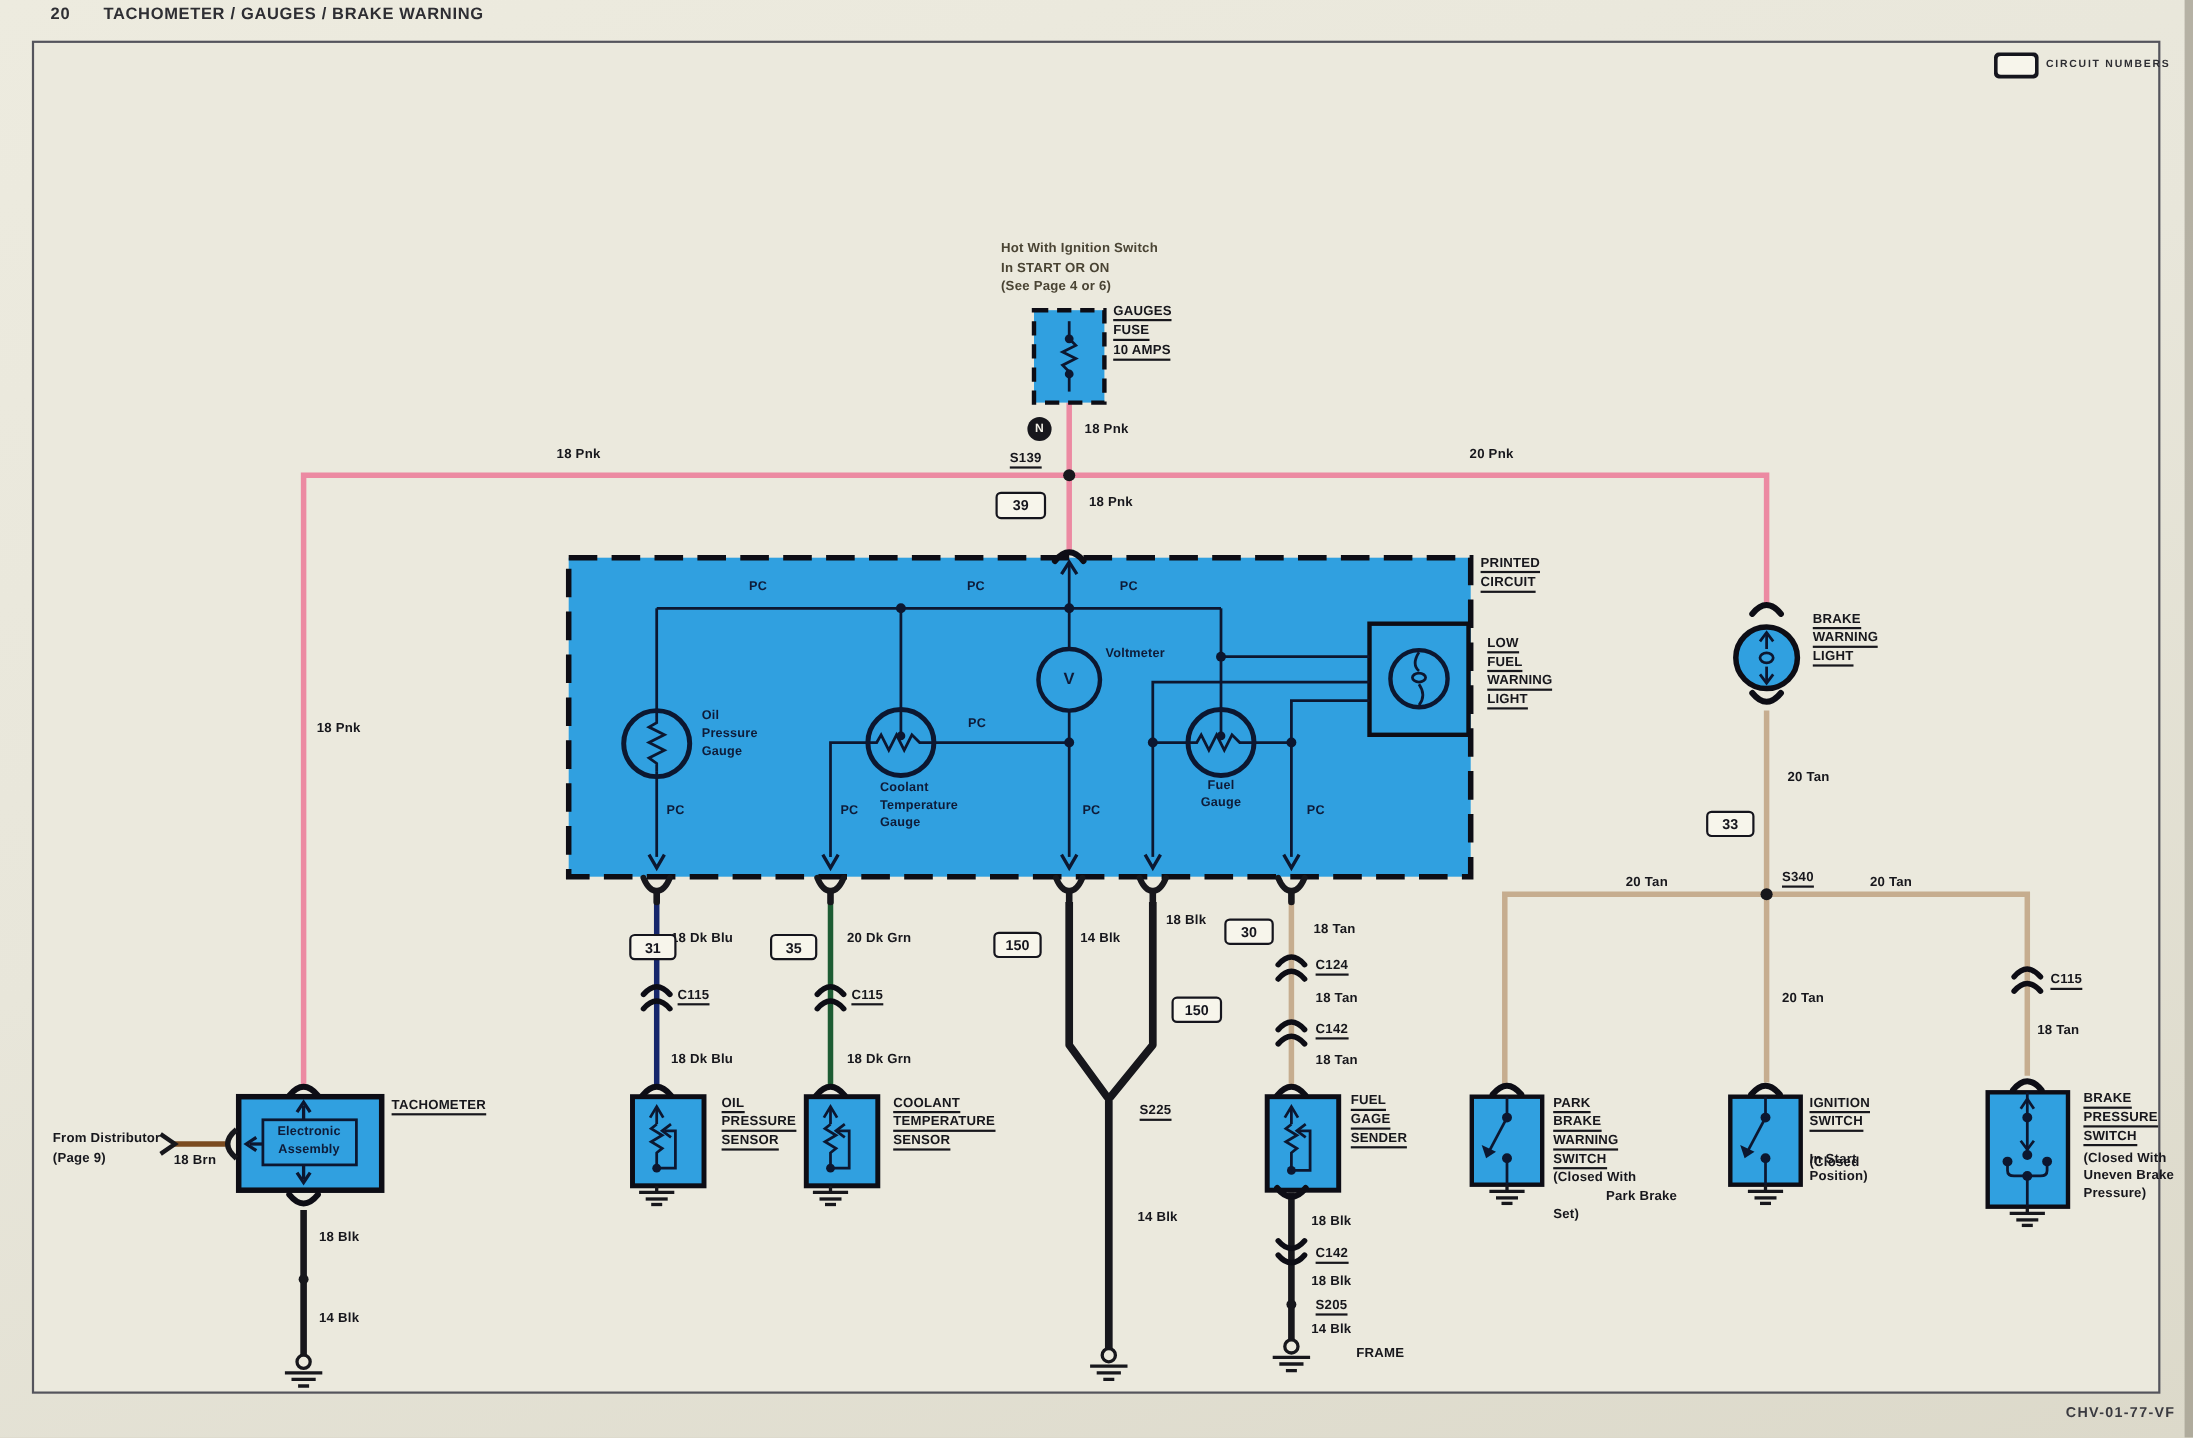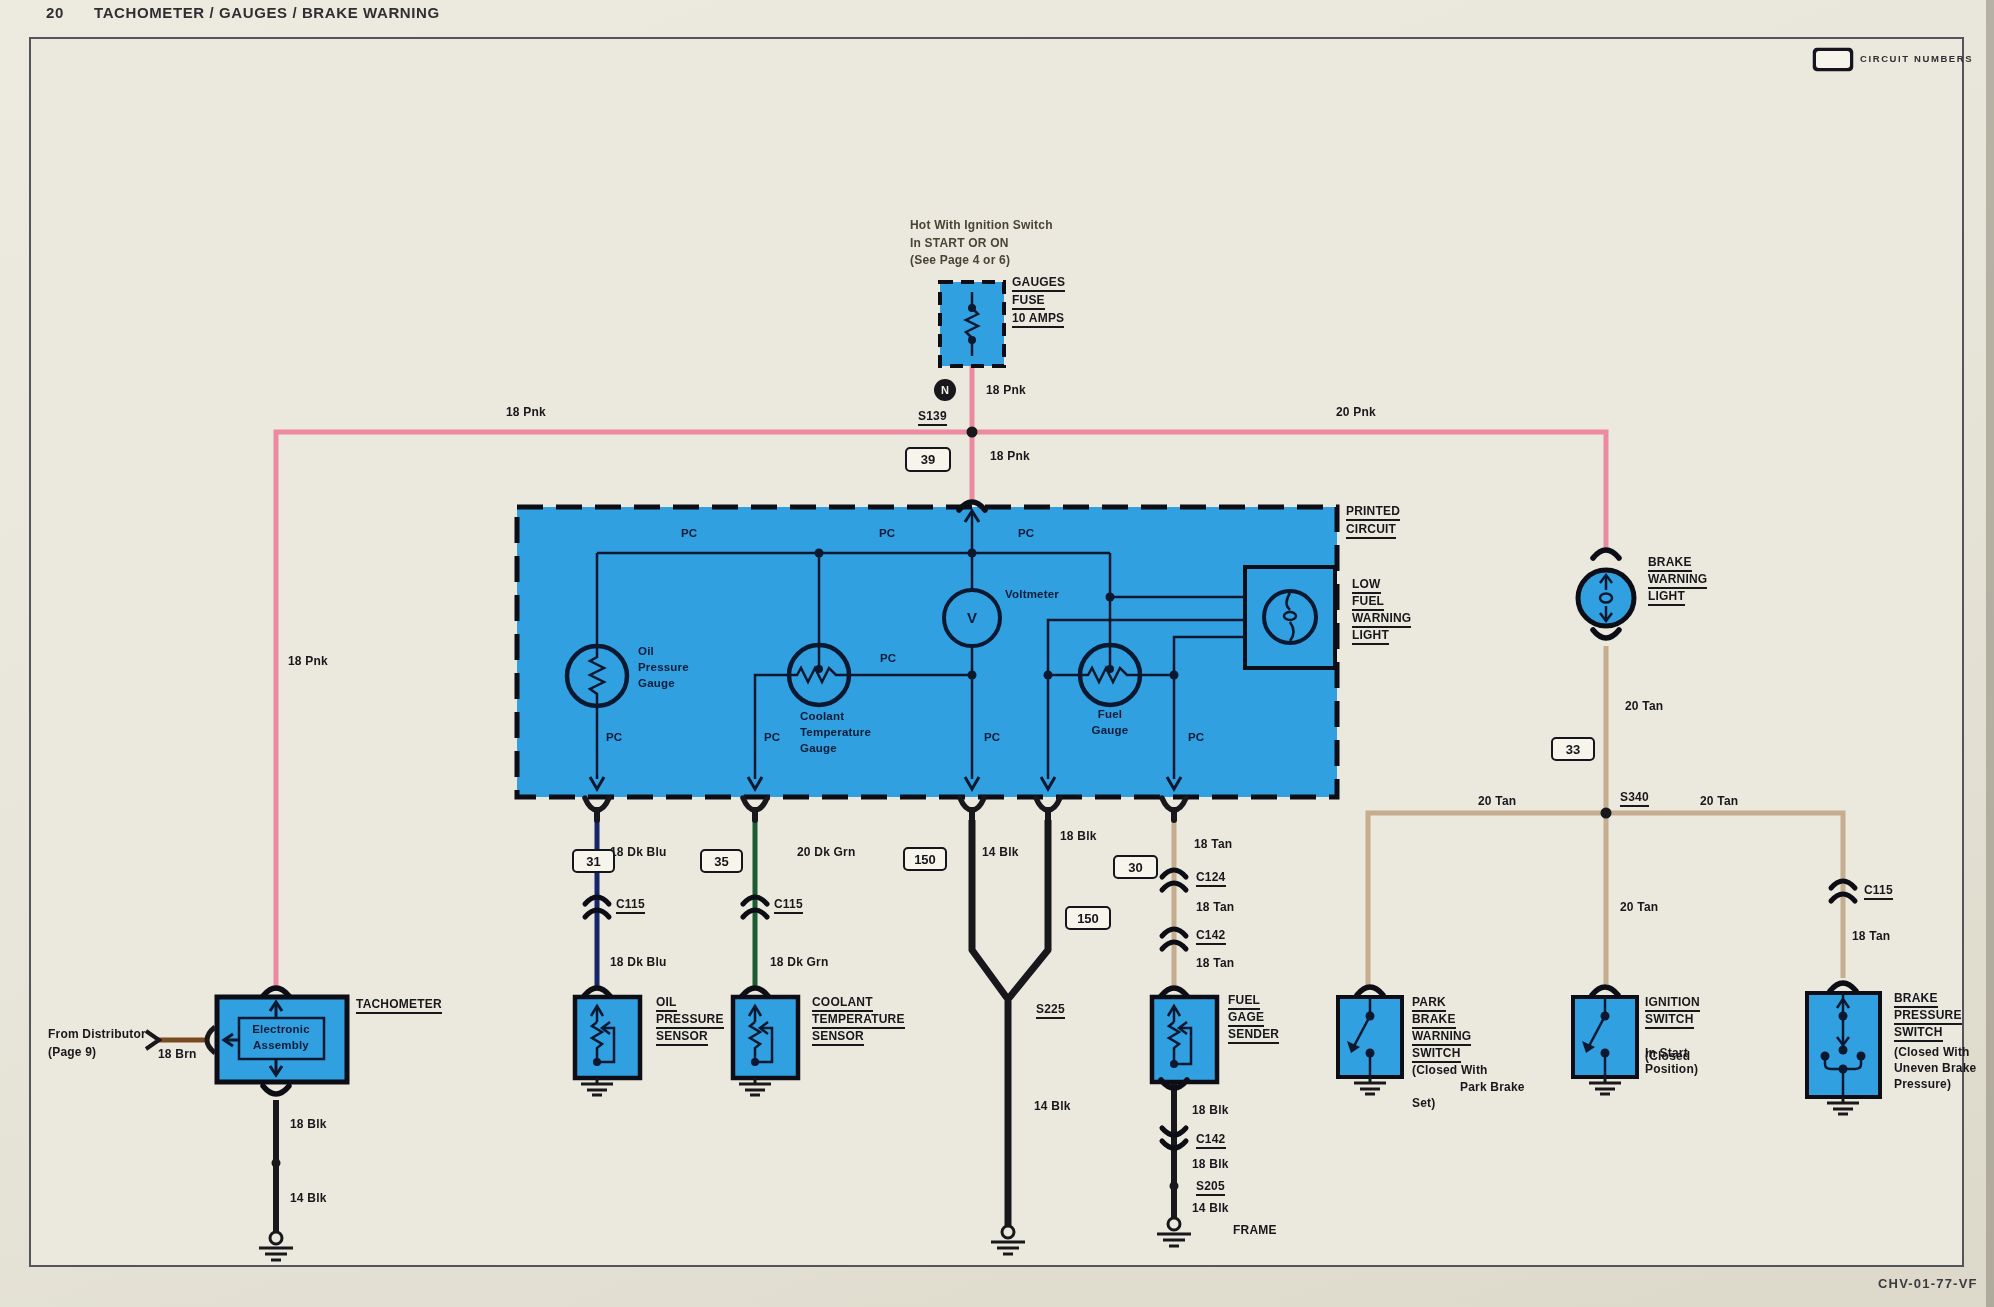--- a/index.html
+++ b/index.html
@@ -366,21 +366,21 @@
       <span class="lbl pcc" style="left: 281px; top: 1023px;">Electronic</span>
       <span class="lbl pcc" style="left: 281px; top: 1039px;">Assembly</span>
       <span class="lbl" style="left: 290px; top: 1118px;">18 Blk</span>
       <span class="lbl" style="left: 290px; top: 1192px;">14 Blk</span>
       <span class="lbl" style="left: 610px; top: 846px;">18 Dk Blu</span>
       <span class="lbl u" style="left: 616px; top: 898px;">C115</span>
       <span class="lbl" style="left: 610px; top: 956px;">18 Dk Blu</span>
       <span class="lbl u" style="left: 656px; top: 996px;">OIL</span>
       <span class="lbl u" style="left: 656px; top: 1013px;">PRESSURE</span>
       <span class="lbl u" style="left: 656px; top: 1030px;">SENSOR</span>
-      <span class="lbl" style="left: 770px; top: 846px; margin-left: 27px;">20 Dk Grn</span>
+      <span class="lbl" style="left: 770px; top: 846px;">20 Dk Grn</span>
       <span class="lbl u" style="left: 774px; top: 898px;">C115</span>
       <span class="lbl" style="left: 770px; top: 956px;">18 Dk Grn</span>
       <span class="lbl u" style="left: 812px; top: 996px;">COOLANT</span>
       <span class="lbl u" style="left: 812px; top: 1013px;">TEMPERATURE</span>
       <span class="lbl u" style="left: 812px; top: 1030px;">SENSOR</span>
       <span class="lbl" style="left: 982px; top: 846px;">14 Blk</span>
       <span class="lbl" style="left: 1060px; top: 830px;">18 Blk</span>
       <span class="lbl u" style="left: 1036px; top: 1003px;">S225</span>
       <span class="lbl" style="left: 1034px; top: 1100px;">14 Blk</span>
       <span class="lbl" style="left: 1194px; top: 838px;">18 Tan</span>
@@ -416,17 +416,17 @@
       <span class="lbl" style="left: 1894px; top: 1062px;">Uneven Brake</span>
       <span class="lbl" style="left: 1894px; top: 1078px;">Pressure)</span>
     </div>
 <div id="boxes">
       <div class="cbox" style="left: 1814px; top: 49px; width: 38px; height: 21px;"></div>
       <div class="cbox" style="left: 905px; top: 447px; width: 46px; height: 25px;">39</div>
       <div class="cbox" style="left: 572px; top: 849px; width: 43px; height: 24px;">31</div>
       <div class="cbox" style="left: 700px; top: 849px; width: 43px; height: 24px;">35</div>
       <div class="cbox" style="left: 903px; top: 847px; width: 44px; height: 24px;">150</div>
       <div class="cbox" style="left: 1065px; top: 906px; width: 46px; height: 24px;">150</div>
-      <div class="cbox" style="left: 1113px; top: 835px; width: 45px; height: 24px; margin-top: 20px;">30</div>
+      <div class="cbox" style="left: 1113px; top: 835px; width: 45px; height: 24px;">30</div>
       <div class="cbox" style="left: 1551px; top: 737px; width: 44px; height: 24px;">33</div>
     </div>
 
 </div>
 
 </body></html>

